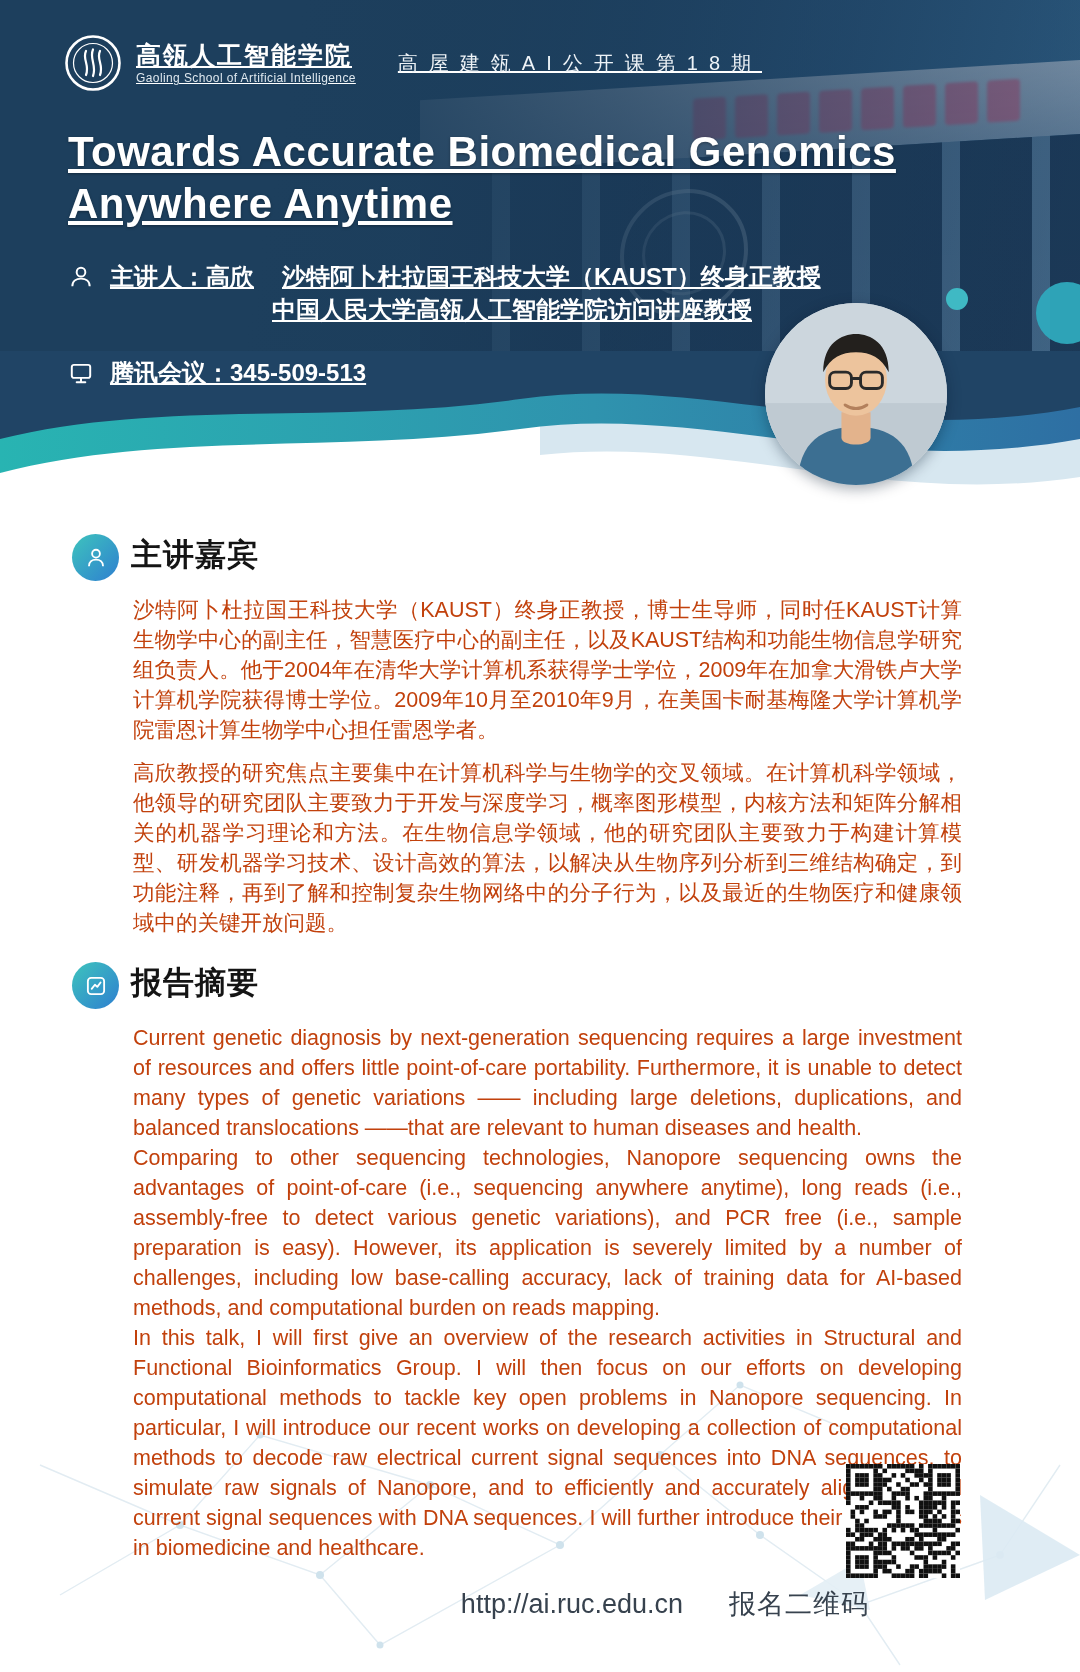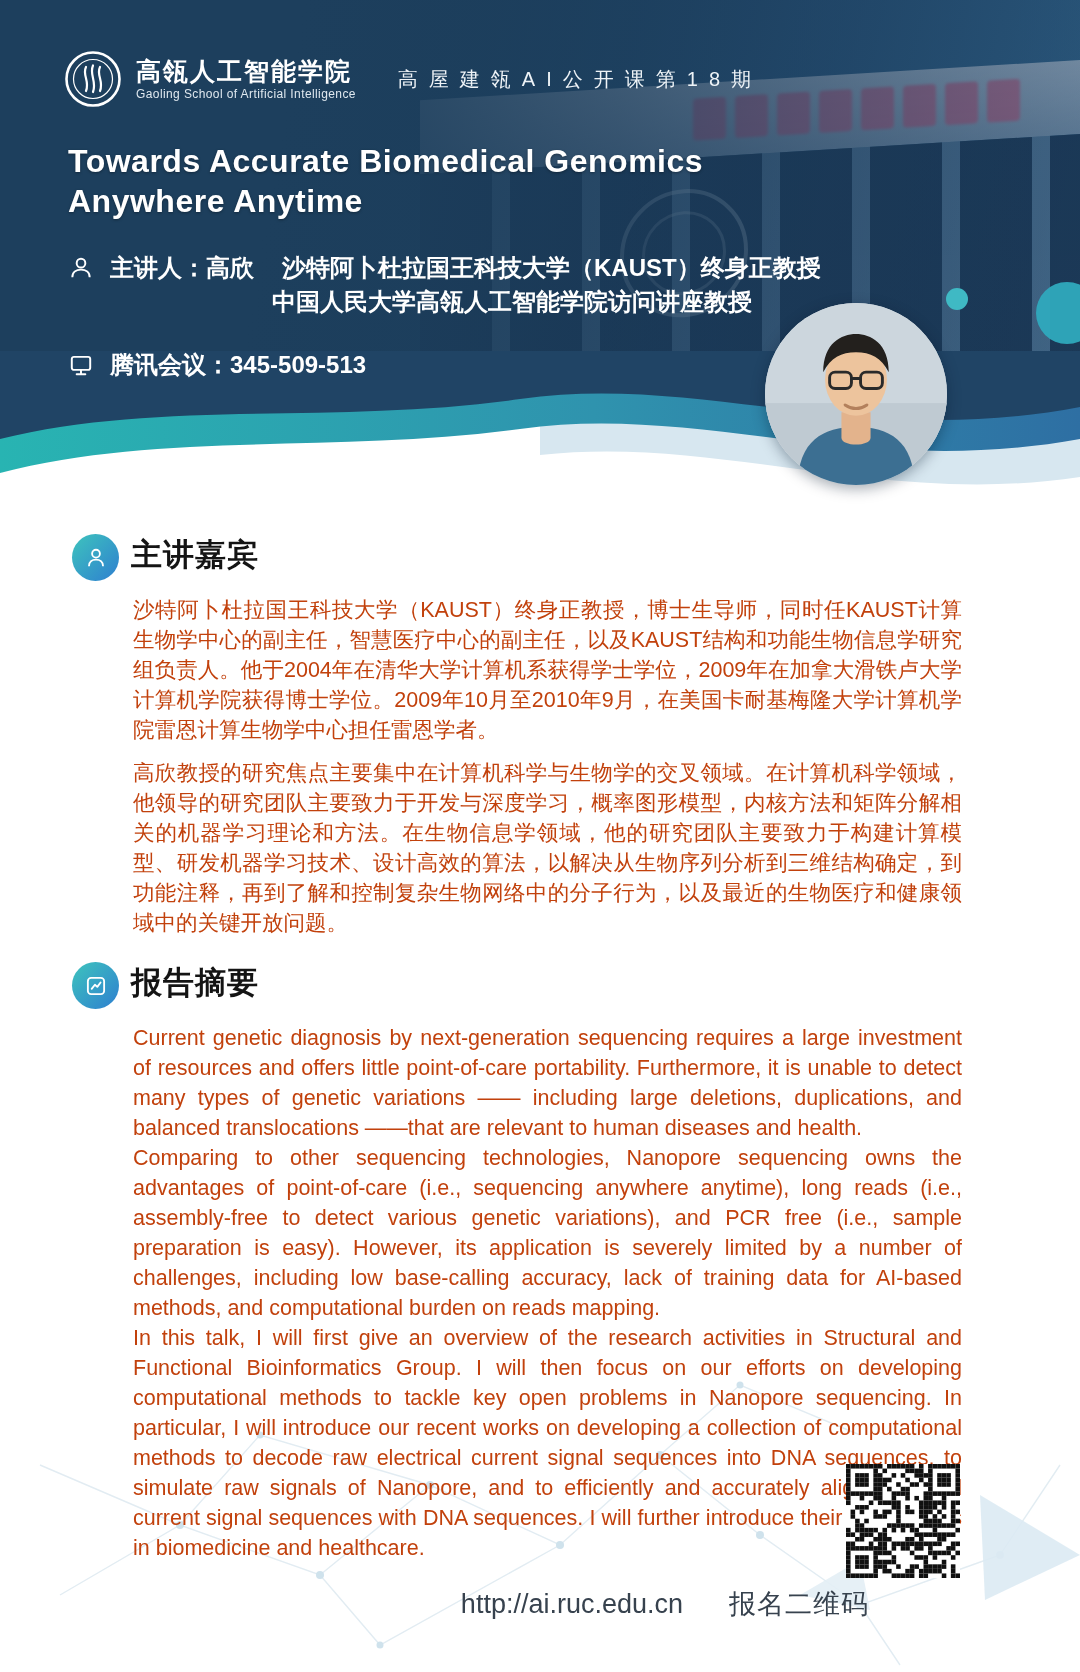--- a/index.html
+++ b/index.html
@@ -17,28 +17,28 @@
   .facade{position:absolute;top:60px;left:0;right:0;height:74px;background:linear-gradient(rgba(208,213,224,.75),rgba(178,187,203,.62));}
   .sign{position:absolute;top:15px;right:60px;display:flex;gap:9px;}
   .sign i{width:33px;height:42px;background:rgba(196,92,128,.78);border-radius:4px;filter:blur(1.5px);}
   .windows{
     position:absolute;top:134px;left:0;right:0;bottom:0;
     background:repeating-linear-gradient(90deg,rgba(22,44,72,.85) 0 72px,rgba(128,148,172,.45) 72px 90px);
   }
   .building-logo-mark{position:absolute;top:165px;left:200px;width:120px;height:120px;border:4px solid rgba(230,235,240,.35);border-radius:50%;}
   .building-logo-mark::after{content:"";position:absolute;inset:18px;border:3px solid rgba(230,235,240,.25);border-radius:50%;}
   .hero-shade{position:absolute;inset:0;background:linear-gradient(100deg,#1d3f5d 0%,#1d3f5d 26%,rgba(27,60,90,.74) 55%,rgba(27,60,90,.30) 100%);}
-  .hero-content{position:relative;z-index:3;padding:50px 0 0 64px;}
+  .hero-content{position:relative;z-index:3;padding:34px 0 0 64px;text-decoration:underline;}
   .logo-row{display:flex;align-items:center;}
   .logo-badge{width:58px;height:58px;flex:0 0 58px;}
   .logo-text{margin-left:14px;}
   .logo-cn{font-size:25px;font-weight:700;letter-spacing:2px;line-height:1.15;}
   .logo-en{font-size:12px;color:#dfe8ef;letter-spacing:.4px;margin-top:2px;}
   .series{margin-left:42px;font-size:20px;letter-spacing:11px;font-weight:500;color:#eef3f7;}
-  .hero-title{margin:34px 0 0 4px;font-size:32px;font-weight:700;line-height:1.24;letter-spacing:.5px;text-shadow:0 1px 3px rgba(0,0,0,.35);}
+  .hero-title{margin:34px 0 0 4px;font-size:42px;font-weight:700;line-height:1.24;letter-spacing:.5px;text-shadow:0 1px 3px rgba(0,0,0,.35);}
   .info{margin:26px 0 0 4px;font-size:24px;font-weight:600;}
   .info-row{display:flex;align-items:flex-start;margin-top:31px;line-height:1.3;text-align:center;}
   .info-icon{width:26px;height:26px;flex:0 0 26px;margin:3px 16px 0 0;}
   .affil2{margin:2px 0 0 204px;font-size:24px;font-weight:600;}
   .gap{display:inline-block;width:28px;}
   
   .avatar{position:absolute;right:133px;top:303px;width:182px;height:182px;border-radius:50%;overflow:hidden;z-index:5;box-shadow:0 4px 14px rgba(0,20,40,.35);background:#cfd8de;}
   .dot-small{position:absolute;right:112px;top:288px;width:22px;height:22px;border-radius:50%;background:#3fb9c4;z-index:4;}
   .dot-large{position:absolute;right:-18px;top:282px;width:62px;height:62px;border-radius:50%;background:#2fa9bd;z-index:4;opacity:.95;}
   .waves{position:absolute;left:0;bottom:-1px;width:100%;height:150px;z-index:2;display:block;}

